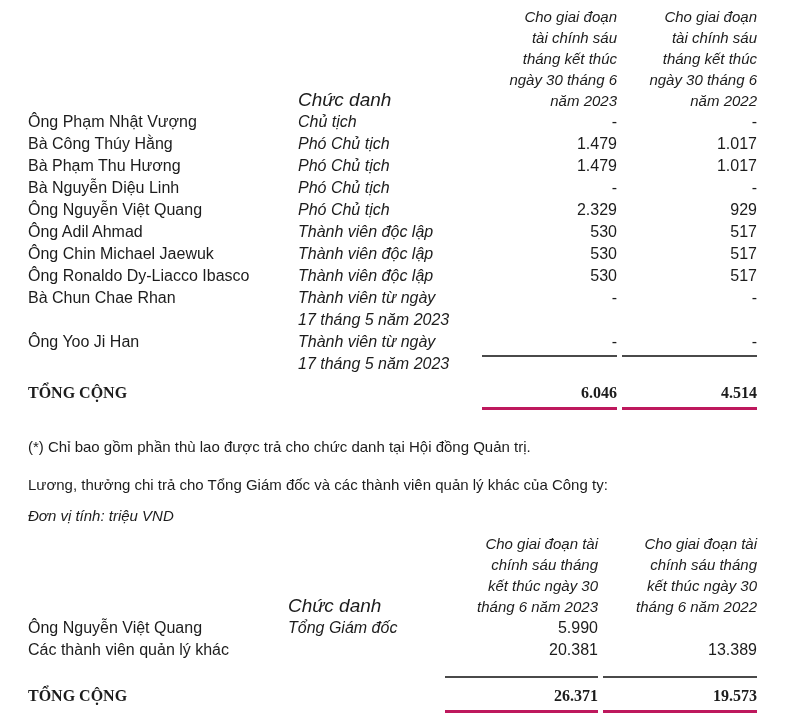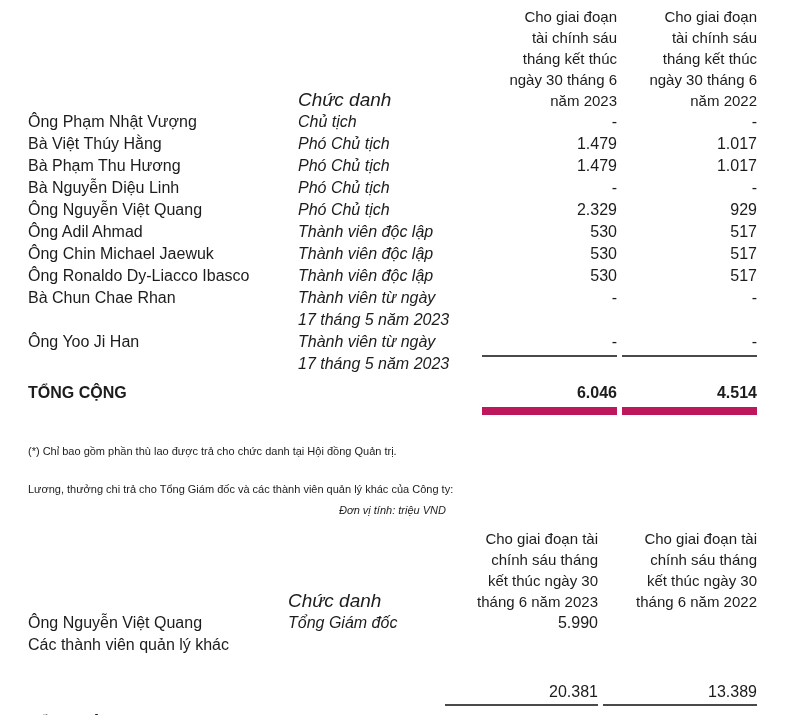--- a/index.html
+++ b/index.html
@@ -36,52 +36,55 @@
   .t2 .v     { width: 153px; }
   .t2 .v2    { width: 154px; margin-left: 5px; }
   .v {
     display: flex;
     align-items: flex-end;
     justify-content: flex-end;
     text-align: right;
   }
   .pre { white-space: pre-line; font-style: italic; }
   .phead {
+    font-style: italic;
     font-size: 15px;
     line-height: 21px;
     text-align: right;
     white-space: pre-line;
     display: block;
   }
   .chucdanh {
     font-style: italic;
     font-size: 19px;
   }
   .underlined .v {
     border-bottom: 2px solid #4a4a4a;
     padding-bottom: 2px;
   }
   .total {
     margin-top: 7px;
     font-weight: bold;
+    font-family: Liberation Serif, serif;
   }
   .total .v {
-    border-bottom: 8px solid #be185d;
+    border-bottom: 3px solid #be185d;
     padding-bottom: 3px;
   }
-  .t2 .underlined .v { padding-bottom: 1px; margin-top: 47px; }
+  .t2 .underlined .v { padding-bottom: 15px; }
   .para {
-    font-size: 11px;
+    font-size: 15px;
     line-height: 21px;
     margin: 0;
   }
   .footnote { margin-top: 26px; }
   .heading  { margin-top: 17px; }
   .unitnote {
-    text-align: center;
+    margin-top: 10px;
+    text-align: left;
     font-style: italic;
   }
   .t2 { margin-top: 7px; }
   .t2 .hrow .chucdanh { line-height: 22px; }
 </style>
 </head>
 <body>
 
 <div class="page">
 
@@ -107,21 +110,21 @@
     </div>
 
     <div class="row">
       <div class="c name">Ông Phạm Nhật Vượng</div>
       <div class="c title pre">Chủ tịch</div>
       <div class="c v">-</div>
       <div class="c v v2">-</div>
     </div>
 
     <div class="row">
-      <div class="c name">Bà Việt Thúy Hằng</div>
+      <div class="c name">Bà Công Thúy Hằng</div>
       <div class="c title pre">Phó Chủ tịch</div>
       <div class="c v">1.479</div>
       <div class="c v v2">1.017</div>
     </div>
 
     <div class="row">
       <div class="c name">Bà Phạm Thu Hương</div>
       <div class="c title pre">Phó Chủ tịch</div>
       <div class="c v">1.479</div>
       <div class="c v v2">1.017</div>
@@ -218,17 +221,18 @@
     <div class="row underlined">
       <div class="c name">Các thành viên quản lý khác</div>
       <div class="c title pre"></div>
       <div class="c v">20.381</div>
       <div class="c v v2">13.389</div>
     </div>
 
     <div class="row total">
       <div class="c name">TỔNG CỘNG</div>
       <div class="c title"></div>
+      <div class="c v">26.371</div>
       <div class="c v v2">19.573</div>
     </div>
   </div>
 
 </div>
 
 </body></html>

